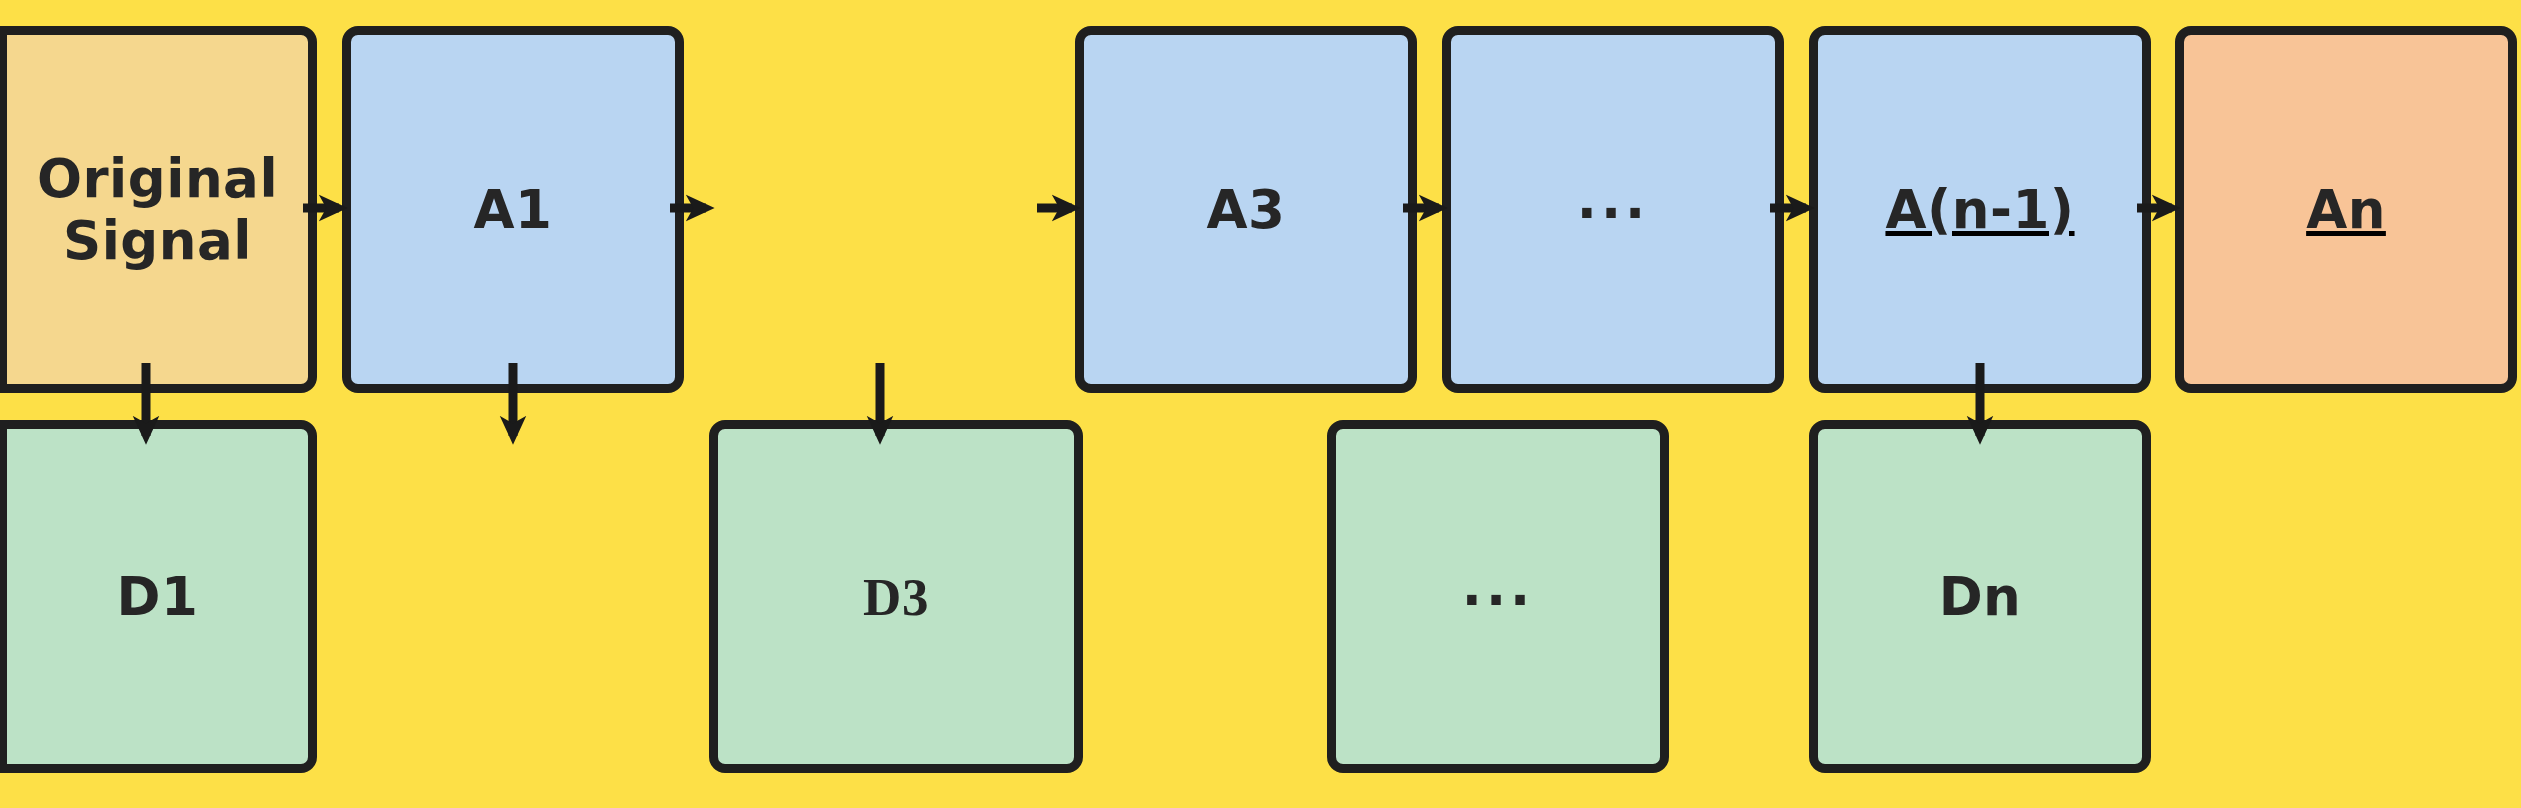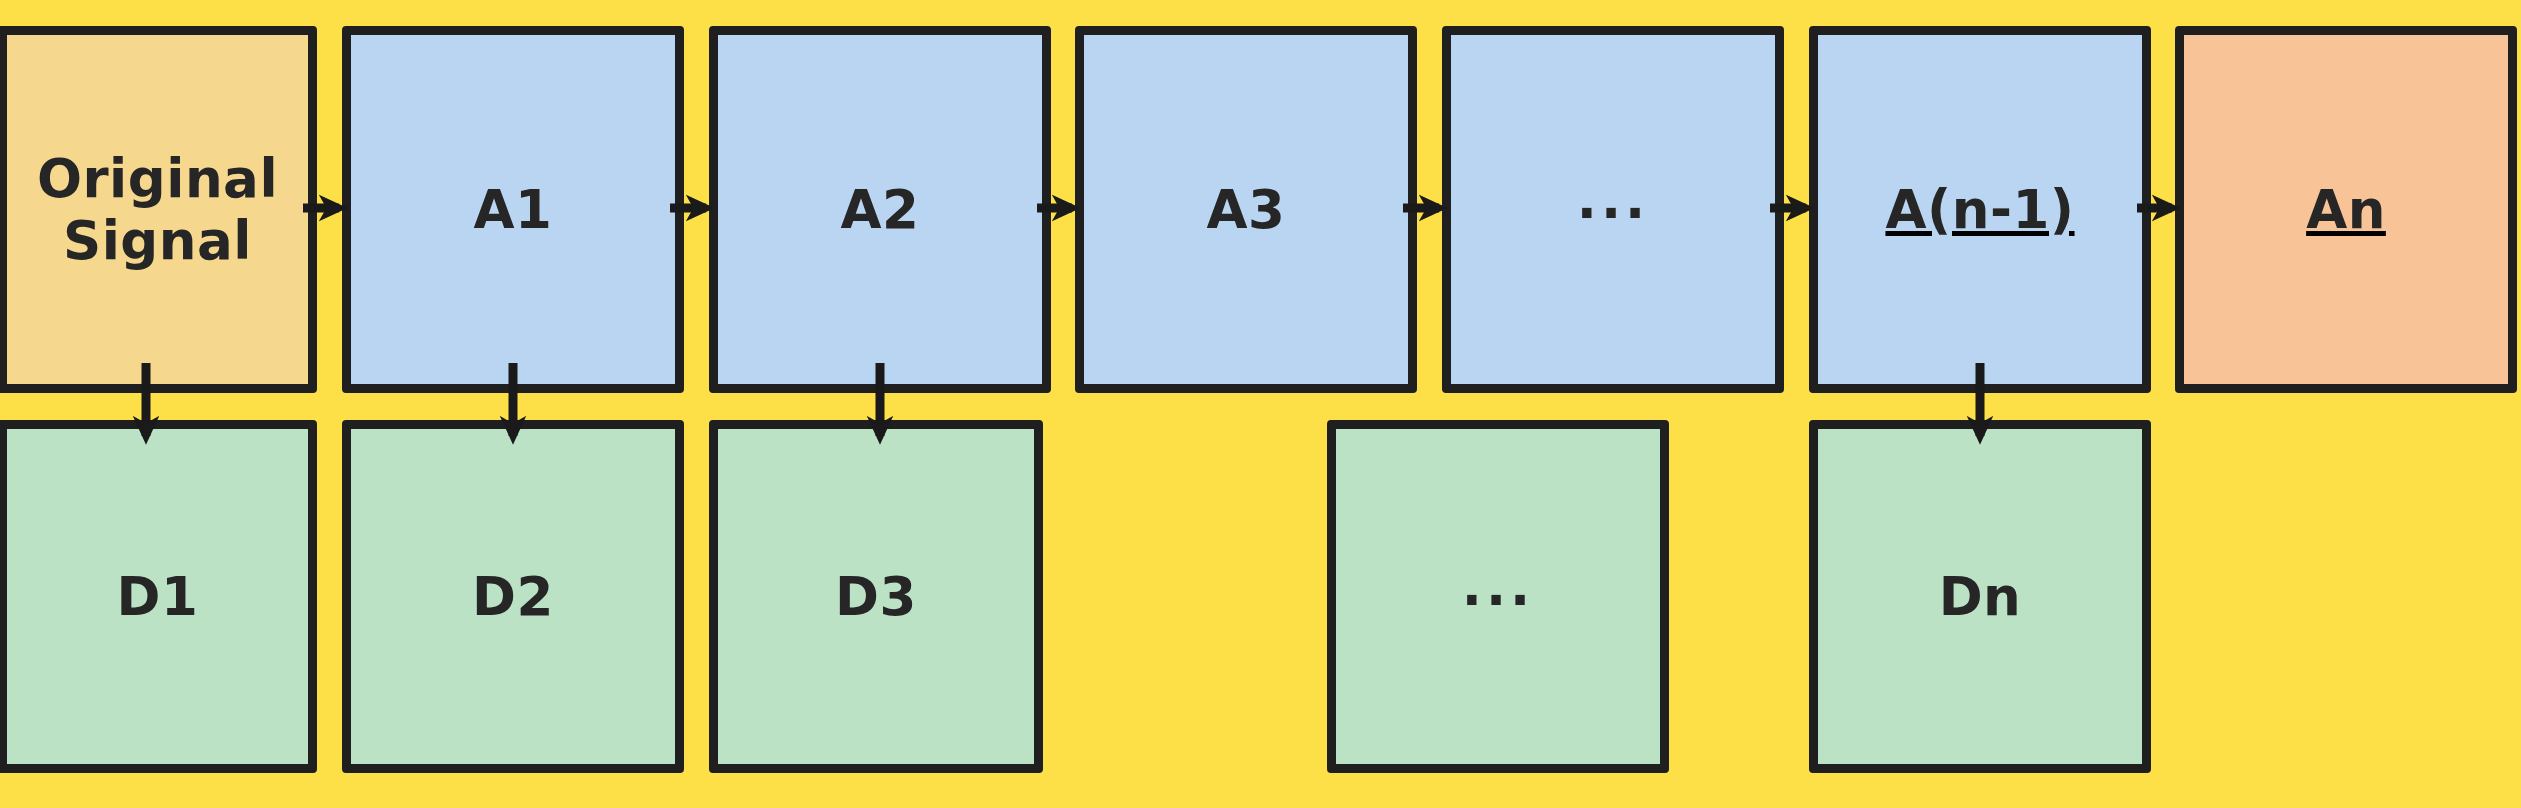--- a/index.html
+++ b/index.html
@@ -12,21 +12,21 @@
     width: 2521px;
     height: 808px;
     background: #fde047;
     overflow: hidden;
     font-family: "DejaVu Sans", "Liberation Sans", sans-serif;
   }
   .box {
     position: absolute;
     box-sizing: border-box;
     border: 9px solid #1f1f1f;
-    border-radius: 4px;
+    border-radius: 16px;
     display: flex;
     align-items: center;
     justify-content: center;
   }
   .row-top    { top: 26px;  height: 367px; }
   .row-bottom { top: 420px; height: 353px; }
   .fill-source { background: #f5d78e; }
   .fill-approx { background: #b9d5f2; }
   .fill-detail { background: #bce2c6; }
   .fill-final  { background: #f8c497; text-decoration: underline; }
@@ -70,23 +70,20 @@
 
   <div class="box row-top fill-source clip-left" style="left:-2px; width:319px;">
     <span class="label">Original
 Signal</span>
   </div>
 
   <div class="box row-top fill-approx" style="left:342px; width:342px;">
     <span class="label">A1</span>
   </div>
 
-  <div class="box row-top fill-approx" style="left:709px; width:342px;">
-    <span class="label">A2</span>
-  </div>
 
   <div class="box row-top fill-approx" style="left:1075px; width:342px;">
     <span class="label">A3</span>
   </div>
 
   <div class="box row-top fill-approx" style="left:1442px; width:342px;">
     <span class="label ellipsis-label">...</span>
   </div>
 
   <div class="box row-top fill-approx" style="left:1809px; width:342px;text-decoration:underline;">
@@ -94,25 +91,22 @@
   </div>
 
   <div class="box row-top fill-final" style="left:2175px; width:342px;">
     <span class="label">An</span>
   </div>
 
   <div class="box row-bottom fill-detail clip-left" style="left:-2px; width:319px;">
     <span class="label">D1</span>
   </div>
 
-  <div class="box row-bottom fill-detail" style="left:342px; width:342px;">
-    <span class="label">D2</span>
-  </div>
 
-  <div class="box row-bottom fill-detail" style="left:709px; width:334px;">
+  <div class="box row-bottom fill-detail" style="left:709px; width:374px;font-family:Liberation Serif, serif;">
     <span class="label">D3</span>
   </div>
 
   <div class="box row-bottom fill-detail" style="left:1327px; width:342px;">
     <span class="label ellipsis-label">...</span>
   </div>
 
   <div class="box row-bottom fill-detail" style="left:1809px; width:342px;justify-content:center;">
     <span class="label">Dn</span>
   </div>

